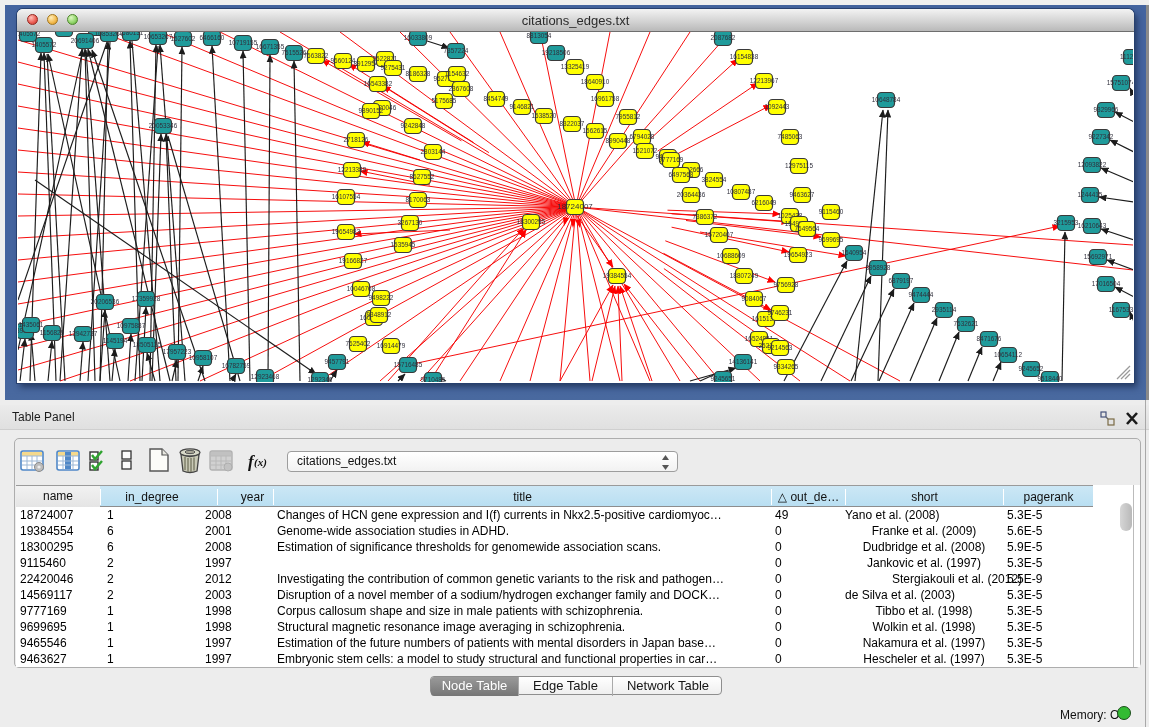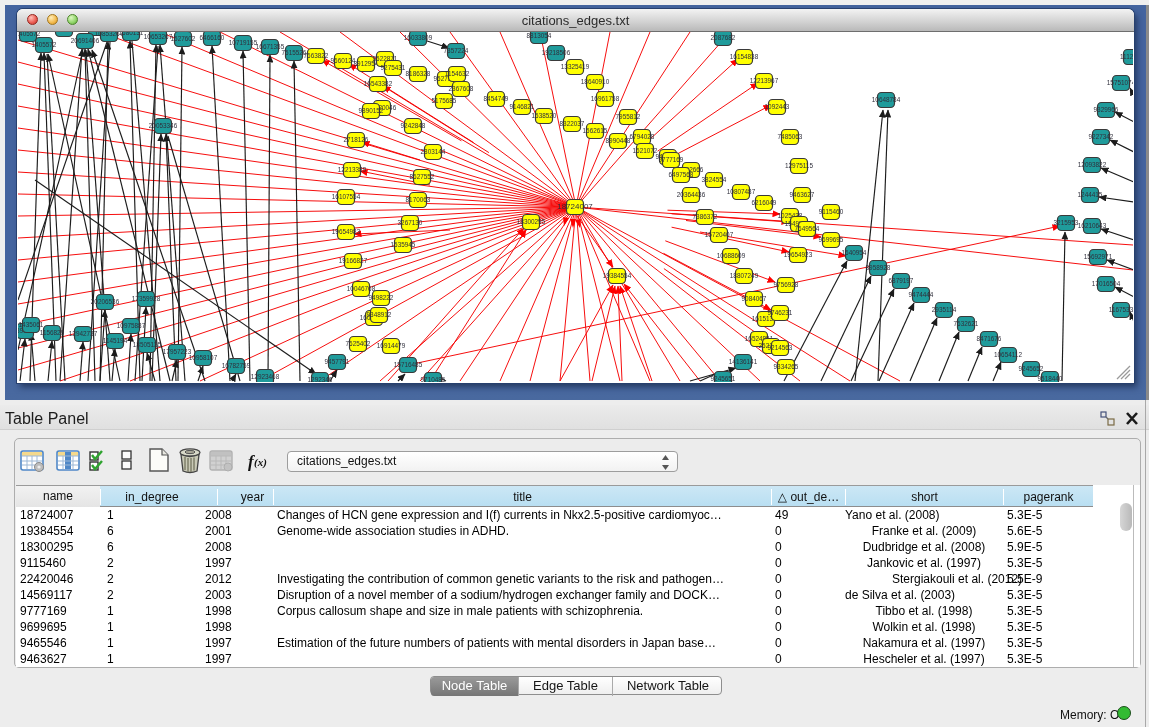--- a/index.html
+++ b/index.html
@@ -12,21 +12,21 @@
 #tbar { position:absolute; left:0; top:0; width:100%; height:23px;
   border-radius:6px 6px 0 0;
   background:linear-gradient(#f3f3f3,#d4d4d4 55%,#b9b9b9);
   border-bottom:1px solid #6e6e6e; }
 #tbar .ttl { position:absolute; width:100%; text-align:center; top:4px;
   font-size:13px; color:#2c2c2c; }
 .tl { position:absolute; top:5px; width:11px; height:11px; border-radius:50%; }
 #panel { position:absolute; left:0; top:400px; width:1149px; height:327px; background:#ededed; }
 #phead { position:absolute; left:0; top:5px; width:1149px; height:25px;
   background:linear-gradient(#ebebeb,#e0e0e0); border-bottom:1px solid #cfcfcf; }
-#phead .t { position:absolute; left:5px; top:5px; font-size:16px; color:#1c1c1c; }
+#phead .t { position:absolute; left:12px; top:5px; font-size:12px; color:#1c1c1c; }
 #toolbox { position:absolute; left:14px; top:438px; width:1127px; height:230px;
   border:1px solid #adadad; border-radius:5px; background:#ececec; }
 #thead { position:absolute; left:16px; top:485px; width:1077px; height:22px;
   background:linear-gradient(#cce7f5,#b9dff2); border-top:1px solid #9a9a9a; border-bottom:1px solid #8d8d8d; }
 .hc { position:absolute; top:3px; height:16px; font-size:12px; color:#111; text-align:center; border-left:1px solid #fff; }
 .trow { position:absolute; left:16px; width:1077px; height:16px; font-size:12px; color:#000; background:#fff; }
 .trow span { position:absolute; top:1px; white-space:nowrap; }
 #tabs { position:absolute; left:430px; top:676px; width:292px; height:19px;
   border:1px solid #8e8e8e; border-radius:4px; background:linear-gradient(#fff,#efefef);
   font-size:13px; }
@@ -532,20 +532,21 @@
 <span style="left:189px">2001</span>
 <span style="left:261px">Genome‑wide association studies in ADHD.</span>
 <span style="left:759px">0</span>
 <span style="left:829px;width:158px;text-align:center">Franke et al. (2009)</span>
 <span style="left:991px">5.6E‑5</span>
 </div>
 <div class="trow" style="top:539px">
 <span style="left:4px">18300295</span>
 <span style="left:91px">6</span>
 <span style="left:189px">2008</span>
+<span style="left:261px">Estimation of significance thresholds for genomewide association scans.</span>
 <span style="left:759px">0</span>
 <span style="left:829px;width:158px;text-align:center">Dudbridge et al. (2008)</span>
 <span style="left:991px">5.9E‑5</span>
 </div>
 <div class="trow" style="top:555px">
 <span style="left:4px">9115460</span>
 <span style="left:91px">2</span>
 <span style="left:189px">1997</span>
 <span style="left:759px">0</span>
 <span style="left:829px;width:158px;text-align:center">Jankovic et al. (1997)</span>
@@ -575,37 +576,39 @@
 <span style="left:189px">1998</span>
 <span style="left:261px">Corpus callosum shape and size in male patients with schizophrenia.</span>
 <span style="left:759px">0</span>
 <span style="left:829px;width:158px;text-align:center">Tibbo et al. (1998)</span>
 <span style="left:991px">5.3E‑5</span>
 </div>
 <div class="trow" style="top:619px">
 <span style="left:4px">9699695</span>
 <span style="left:91px">1</span>
 <span style="left:189px">1998</span>
+<span style="left:261px">Structural magnetic resonance image averaging in schizophrenia.</span>
 <span style="left:759px">0</span>
 <span style="left:829px;width:158px;text-align:center">Wolkin et al. (1998)</span>
 <span style="left:991px">5.3E‑5</span>
 </div>
 <div class="trow" style="top:635px">
 <span style="left:4px">9465546</span>
 <span style="left:91px">1</span>
 <span style="left:189px">1997</span>
 <span style="left:261px">Estimation of the future numbers of patients with mental disorders in Japan base…</span>
 <span style="left:759px">0</span>
 <span style="left:829px;width:158px;text-align:center">Nakamura et al. (1997)</span>
 <span style="left:991px">5.3E‑5</span>
 </div>
 <div class="trow" style="top:651px">
 <span style="left:4px">9463627</span>
 <span style="left:91px">1</span>
 <span style="left:189px">1997</span>
+<span style="left:261px">Embryonic stem cells: a model to study structural and functional properties in car…</span>
 <span style="left:759px">0</span>
 <span style="left:829px;width:158px;text-align:center">Hescheler et al. (1997)</span>
 <span style="left:991px">5.3E‑5</span>
 </div>
 <div id="tabs">
   <div style="left:0;width:87px;background:linear-gradient(#9a9a9a,#757575);color:#fff;border-radius:3px 0 0 3px">Node Table</div>
   <div style="left:87px;width:94px;border-left:1px solid #aaa">Edge Table</div>
   <div style="left:181px;width:111px;border-left:1px solid #aaa">Network Table</div>
 </div>
 <div id="mem">Memory: OK</div>

